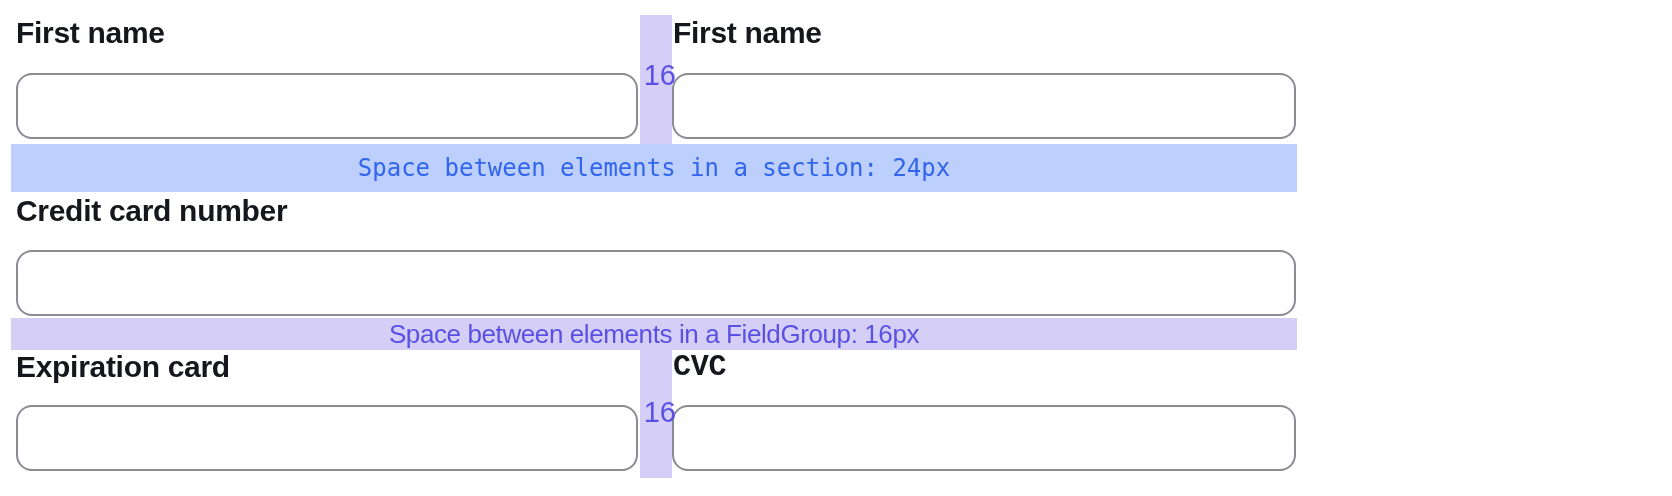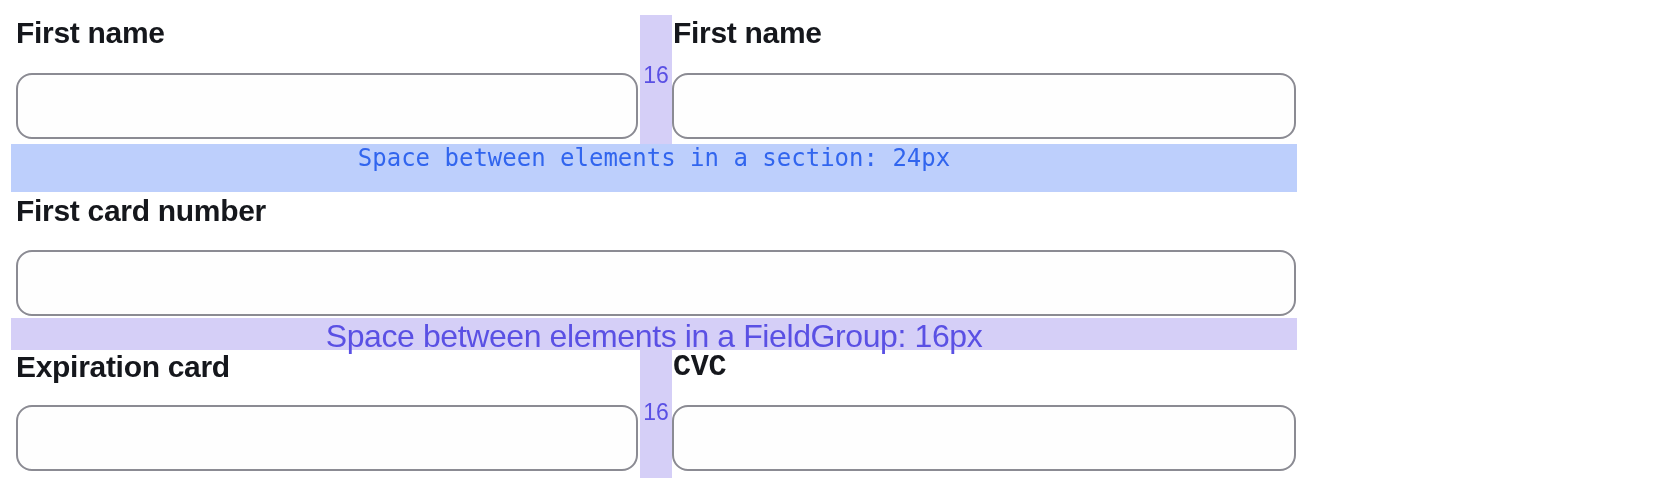--- a/index.html
+++ b/index.html
@@ -42,48 +42,48 @@
   }
   .v-gap-band {
     position: absolute;
     left: 640px; width: 32px;
     background: var(--group_band_bg);
     z-index: 1;
   }
   .v-gap-size {
     position: absolute;
     left: 636px; width: 40px;
-    text-align: center;
-    font-size: 23px; line-height: 28px;
+    text-align: right;
+    font-size: 29px; line-height: 28px;
     color: var(--group_band_text);
     z-index: 4;
   }
   .h-band {
     position: absolute;
     left: 11px; width: 1286px;
-    display: flex; justify-content: center;
+    display: flex; align-items: center; justify-content: center;
     z-index: 1;
   }
   .h-band.section {
     top: 144px; height: 48px;
     background: var(--section_band_bg);
   }
   .h-band.section .band-text {
     font-family: "DejaVu Sans Mono", monospace;
     font-size: 24px;
     color: var(--section_band_text);
     white-space: nowrap;
   }
   .h-band.group {
     top: 318px; height: 32px;
     background: var(--group_band_bg);
   }
   .h-band.group .band-text {
     font-family: "Liberation Sans", sans-serif;
-    font-size: 32px;
+    font-size: 26px;
     letter-spacing: -0.4px;
     color: var(--group_band_text);
     white-space: nowrap;
   }
 
   
   #label-first { left: 16px; top: 16px; }
   #label-last  { left: 673px; top: 16px; }
   #input-first { left: 16px; top: 73px; width: 622px; }
   #input-last  { left: 672px; top: 73px; width: 624px; }
@@ -111,21 +111,21 @@
   <div class="field-label" id="label-last">First name</div>
   <input type="text" class="text-input" id="input-first" value="" style="">
   <input type="text" class="text-input" id="input-last" value="" style="">
   <div class="v-gap-band" id="vband-top"></div>
   <div class="v-gap-size" id="vgap-top">16</div>
 
   <div class="h-band section">
     <span class="band-text">Space between elements in a section: 24px</span>
   </div>
 
-  <div class="field-label" id="label-card">First card number</div>
+  <div class="field-label" id="label-card">Credit card number</div>
   <input type="text" class="text-input" id="input-card" value="" style="">
 
   <div class="h-band group">
     <span class="band-text">Space between elements in a FieldGroup: 16px</span>
   </div>
 
   <div class="field-label" id="label-exp">Expiration card</div>
   <div class="field-label" id="label-cvc">CVC</div>
   <input type="text" class="text-input" id="input-exp" value="" style="">
   <input type="text" class="text-input" id="input-cvc" value="" style="">

